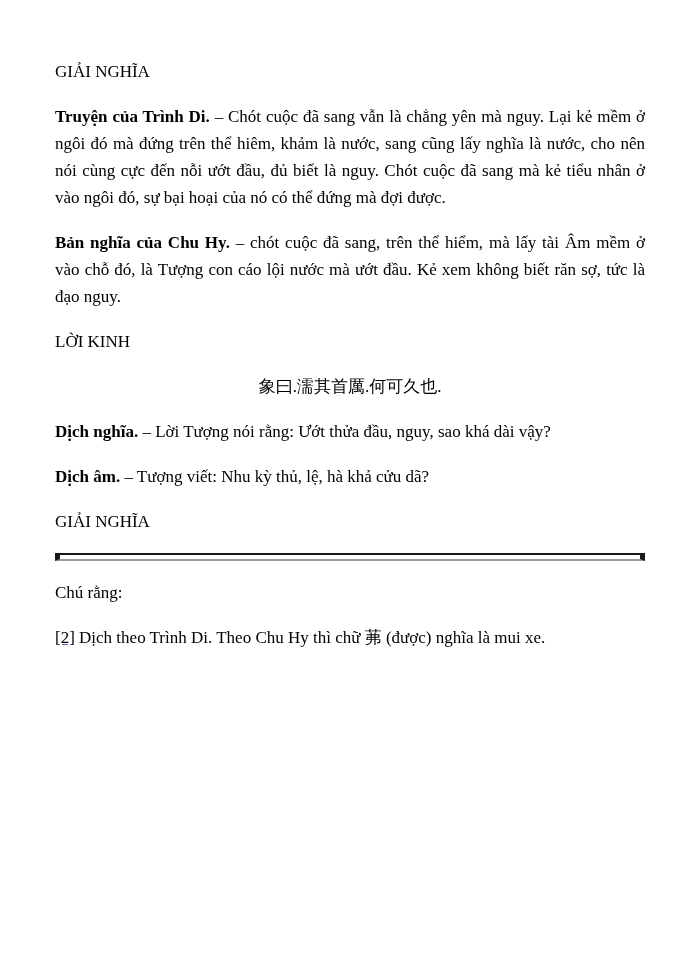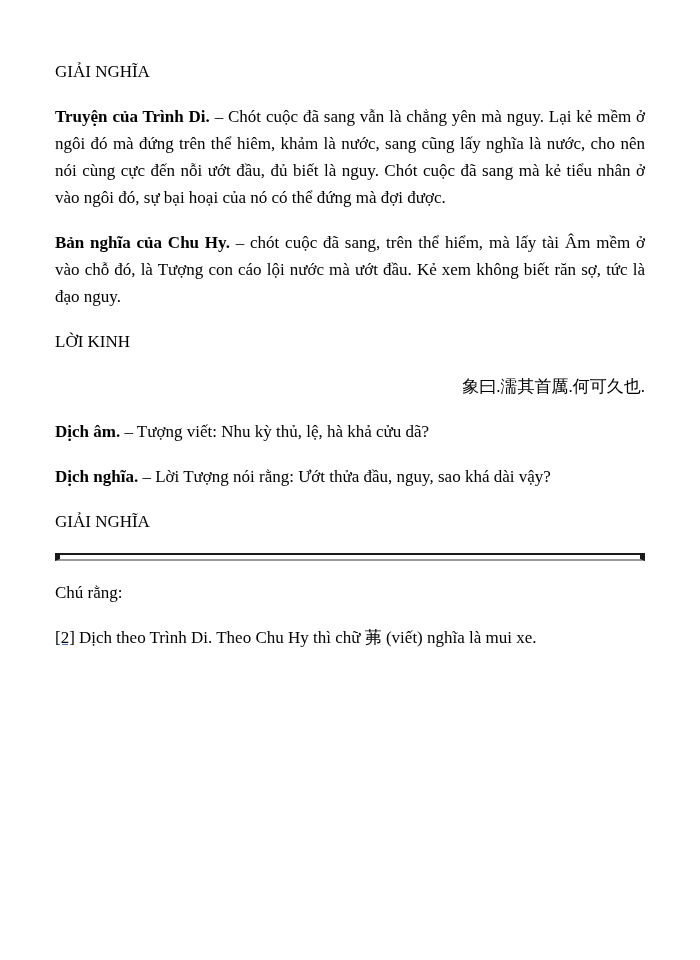--- a/index.html
+++ b/index.html
@@ -28,21 +28,21 @@
     text-align: left;
     font-weight: normal;
   }
   .para {
     font-size: 17px;
     line-height: 27px;
     margin: 18px 0;
     text-align: justify;
   }
   .para .lbl { font-weight: bold; }
-  .han { text-align: right; }
+  .han { text-align: center; }
   .rule {
     height: 4px;
     margin: 16px 0;
     border-top: 2px solid #1a1a1a;
     border-bottom: 2px solid #9a9a9a;
     border-left: 5px solid #1a1a1a;
     border-right: 5px solid #1a1a1a;
   }
   .footnote { margin: 14px 0; text-align: left; }
   .fnref {
@@ -60,27 +60,27 @@
   <p class="heading">GIẢI NGHĨA</p>
 
   <p class="para"><b class="lbl">Truyện của Trình Di.</b><span> – Chót cuộc đã sang vẫn là chẳng yên mà nguy. Lại kẻ mềm ở ngôi đó mà đứng trên thể hiêm, khảm là nước, sang cũng lấy nghĩa là nước, cho nên nói cùng cực đến nỗi ướt đầu, đủ biết là nguy. Chót cuộc đã sang mà kẻ tiểu nhân ở vào ngôi đó, sự bại hoại của nó có thể đứng mà đợi được.</span></p>
 
   <p class="para"><b class="lbl">Bản nghĩa của Chu Hy.</b><span> – chót cuộc đã sang, trên thể hiểm, mà lấy tài Âm mềm ở vào chỗ đó, là Tượng con cáo lội nước mà ướt đầu. Kẻ xem không biết răn sợ, tức là đạo nguy.</span></p>
 
   <p class="heading">LỜI KINH</p>
 
   <p class="para han">象曰.濡其首厲.何可久也.</p>
 
+  <p class="para"><b class="lbl">Dịch nghĩa.</b><span> – Lời Tượng nói rằng: Ướt thửa đầu, nguy, sao khá dài vậy?</span></p>
+
   <p class="para"><b class="lbl">Dịch âm.</b><span> – Tượng viết: Nhu kỳ thủ, lệ, hà khả cửu dã?</span></p>
-
-  <p class="para"><b class="lbl">Dịch nghĩa.</b><span> – Lời Tượng nói rằng: Ướt thửa đầu, nguy, sao khá dài vậy?</span></p>
 
   <p class="heading">GIẢI NGHĨA</p>
 
 
   <div class="rule"></div>
 
   <p class="para">Chú rằng:</p>
 
 
-  <p class="para footnote"><a class="fnref">[2]</a><span> Dịch theo Trình Di. Theo Chu Hy thì chữ 茀 (viết) nghĩa là mui xe.</span></p>
+  <p class="para footnote"><a class="fnref">[2]</a><span> Dịch theo Trình Di. Theo Chu Hy thì chữ 茀 (được) nghĩa là mui xe.</span></p>
 
 </div>
 
 </body></html>

